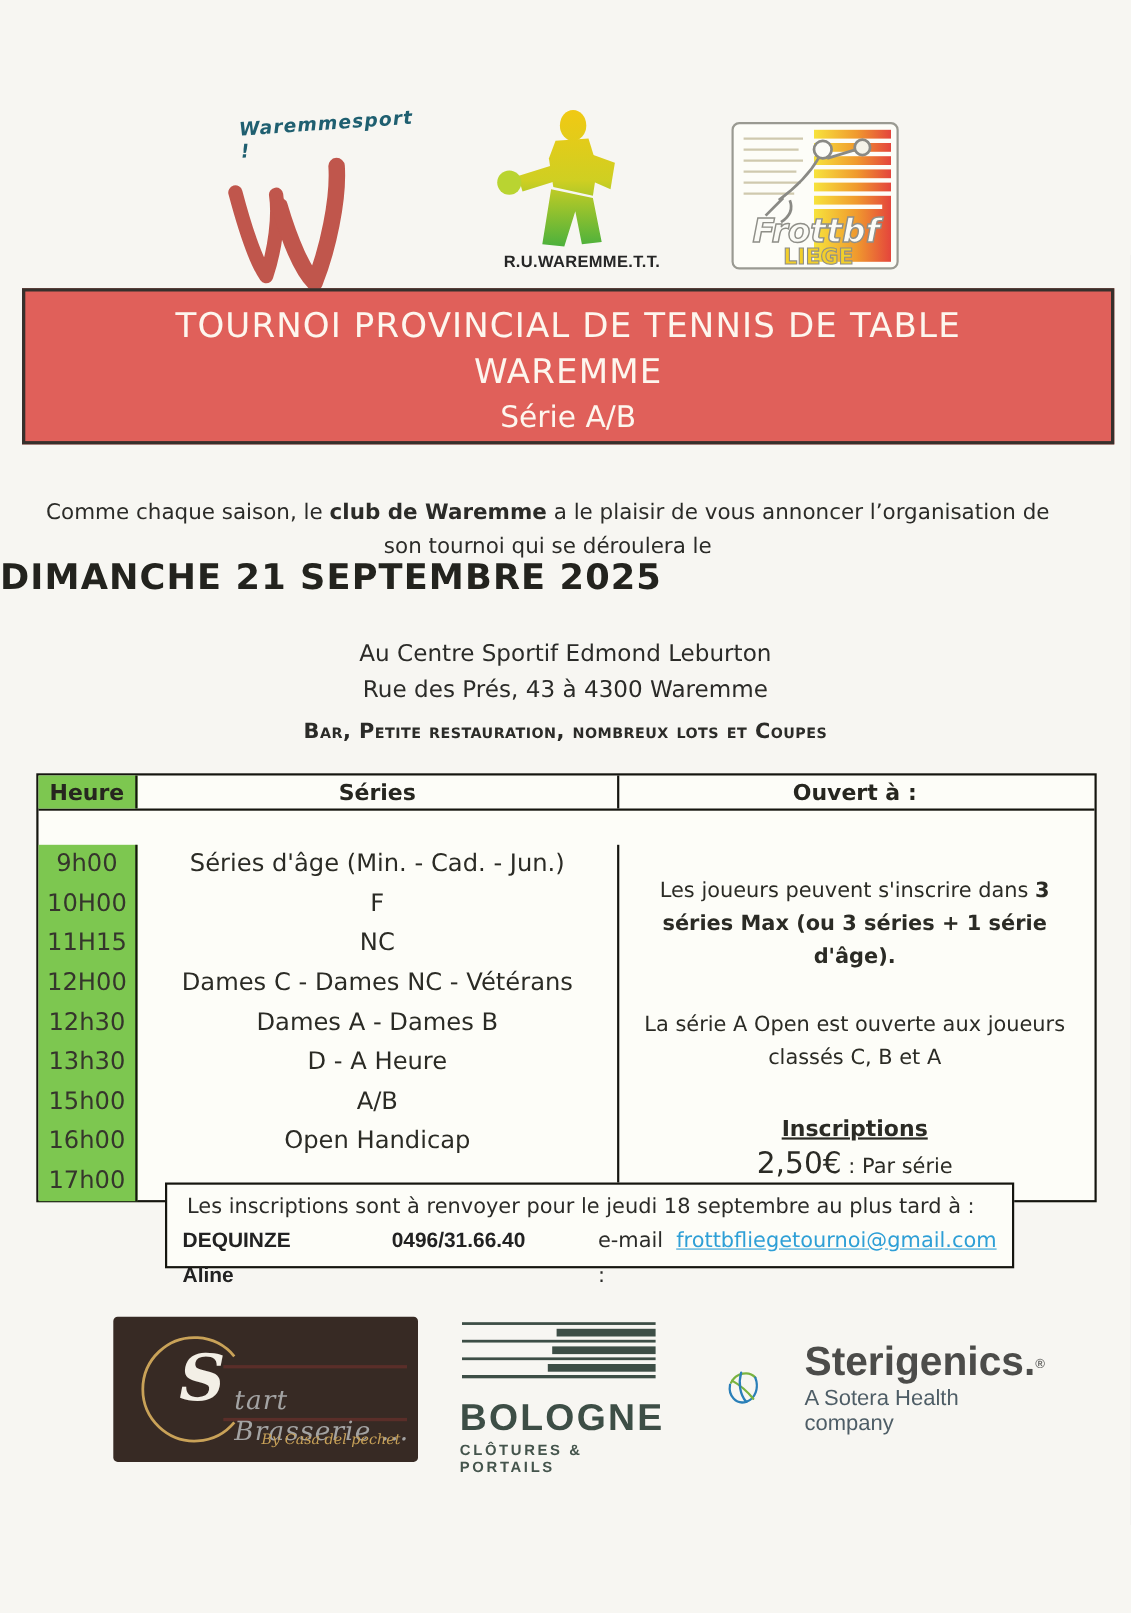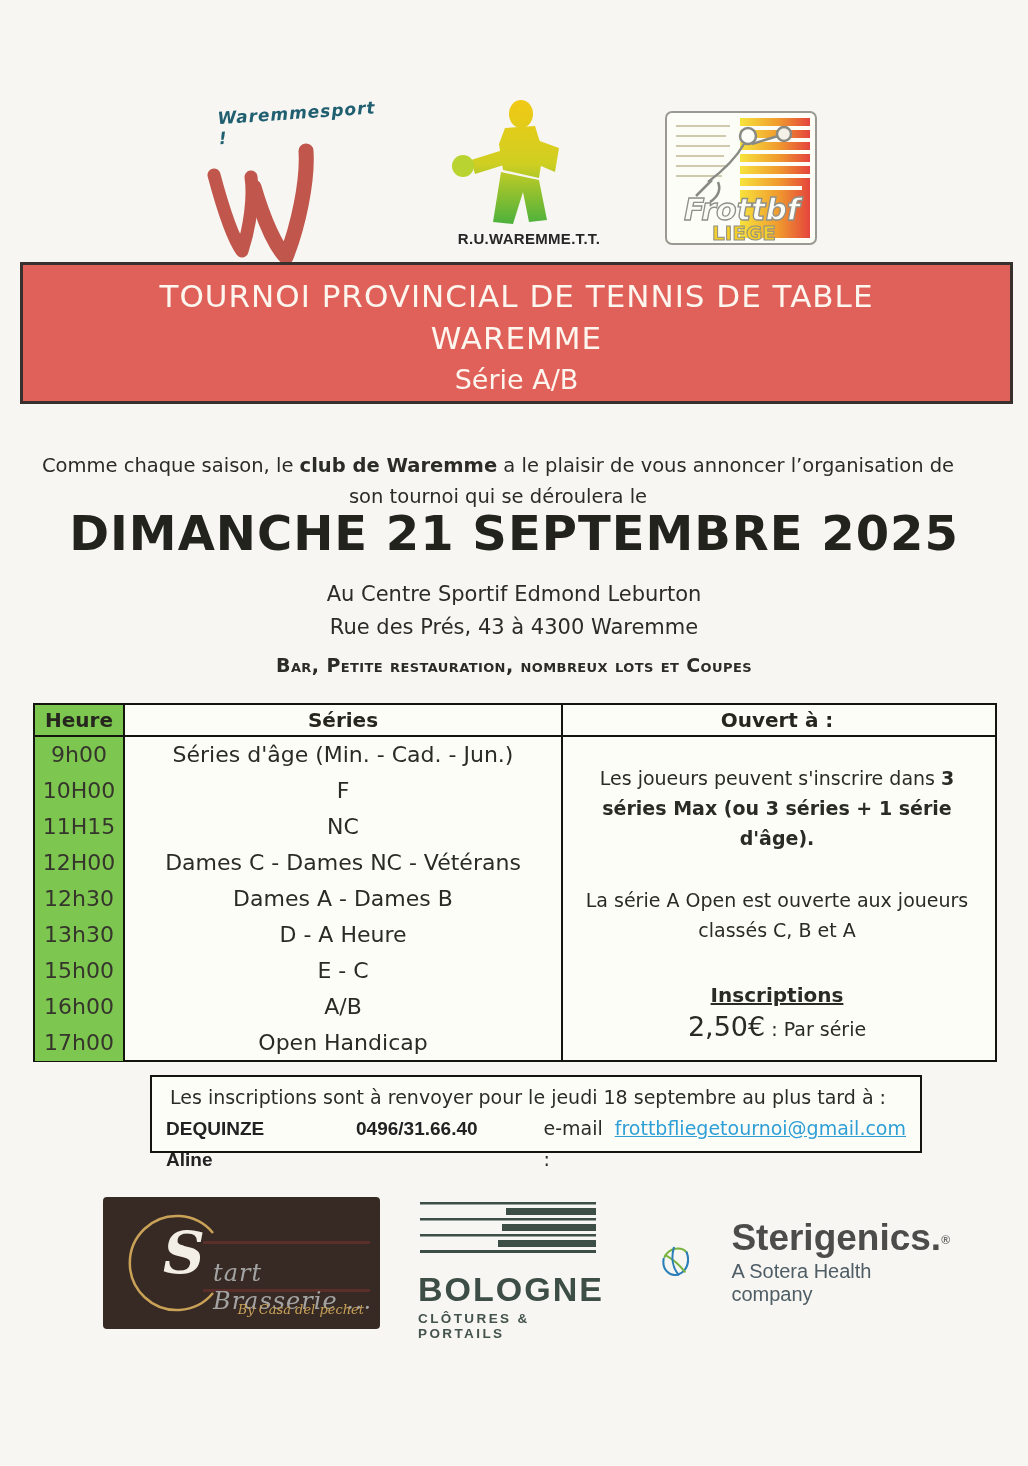--- a/index.html
+++ b/index.html
@@ -20,33 +20,33 @@
   
   .banner{position:absolute; left:20px; top:262px; width:987px; height:136px;
     background:#e0605a; border:3px solid #37302c; color:#fdf6ee; text-align:center;}
   .banner .l1{font-size:31px; line-height:40px; margin-top:11px; letter-spacing:1px;}
   .banner .l2{font-size:31px; line-height:44px; letter-spacing:1px;}
   .banner .l3{font-size:27px; line-height:40px;}
   
   .intro{position:absolute; left:28px; top:430px; width:940px; text-align:center;
     font-size:19.5px; line-height:31px; color:#2b2b28;}
   .intro b{font-weight:bold;}
-  .date-line{position:absolute; left:0; top:505px; width:100%; text-align:center;
-    font-size:48px; font-weight:bold; letter-spacing:1px; color:#23231e;}
+  .date-line{position:absolute; left:0; top:505px; width:100%; 
+    font-size:32px; font-weight:bold; letter-spacing:1px; color:#23231e;}
   .venue{position:absolute; left:0; top:578px; width:100%; text-align:center;
     font-size:21px; line-height:33px; color:#2b2b28;}
   .amenities{position:absolute; left:0; top:654px; width:100%; text-align:center;
     font-size:19px; font-weight:600; font-variant:small-caps; letter-spacing:0.4px; color:#2b2b28;}
   
   .sched{position:absolute; left:33px; top:703px; width:960px; border:2px solid #15150f; background:#fdfdf8;}
   .sched .hdr{display:grid; grid-template-columns:90px 438px 428px; border-bottom:2px solid #15150f;}
   .sched .hdr > div{font-size:20px; font-weight:bold; text-align:center; line-height:30px; color:#26261f;}
   .sched .hdr .h-time{background:#7dc750; border-right:2px solid #15150f;}
   .sched .hdr .h-series{border-right:2px solid #15150f;}
-  .sched .body{display:grid; grid-template-columns:90px 438px 428px; height:323px;}
+  .sched .body{display:grid; grid-template-columns:90px 438px 428px; height:323px;margin-top:31px;}
   .col-time{background:#7dc750; border-right:2px solid #15150f;}
   .col-time .t{line-height:36px; font-size:22px; text-align:center; color:#35352c;}
   .col-series{border-right:2px solid #15150f;}
   .col-series .s{line-height:36px; font-size:22px; text-align:center; color:#2b2b25; white-space:nowrap;}
   .col-open{padding:0 10px; text-align:center; color:#2b2b25;}
   .col-open .p1{margin-top:26px; font-size:19px; line-height:30px;}
   .col-open .p1 b{font-weight:bold;}
   .col-open .p2{margin-top:32px; font-size:19px; line-height:30px;}
   .col-open .insc{margin-top:38px; font-size:20px; font-weight:bold; text-decoration:underline;}
   .col-open .price{margin-top:4px; font-size:19px;}
@@ -191,21 +191,20 @@
         <div class="t">16h00</div>
         <div class="t">17h00</div>
       </div>
       <div class="col-series">
         <div class="s">Séries d'âge (Min. - Cad. - Jun.)</div>
         <div class="s">F</div>
         <div class="s">NC</div>
         <div class="s">Dames C - Dames NC - Vétérans</div>
         <div class="s">Dames A - Dames B</div>
         <div class="s">D  -  A Heure</div>
-        <div class="s">E  -  C</div>
         <div class="s">A/B</div>
         <div class="s">Open Handicap</div>
       </div>
       <div class="col-open">
         <div class="p1"><span>Les joueurs peuvent s'inscrire dans </span><b>3 séries Max (ou 3 séries + 1 série d'âge).</b></div>
         <div class="p2">La série A Open est ouverte aux joueurs classés C, B et A</div>
         <div class="insc">Inscriptions</div>
         <div class="price"><span class="amount">2,50€</span><span> : Par série</span></div>
       </div>
     </div>

